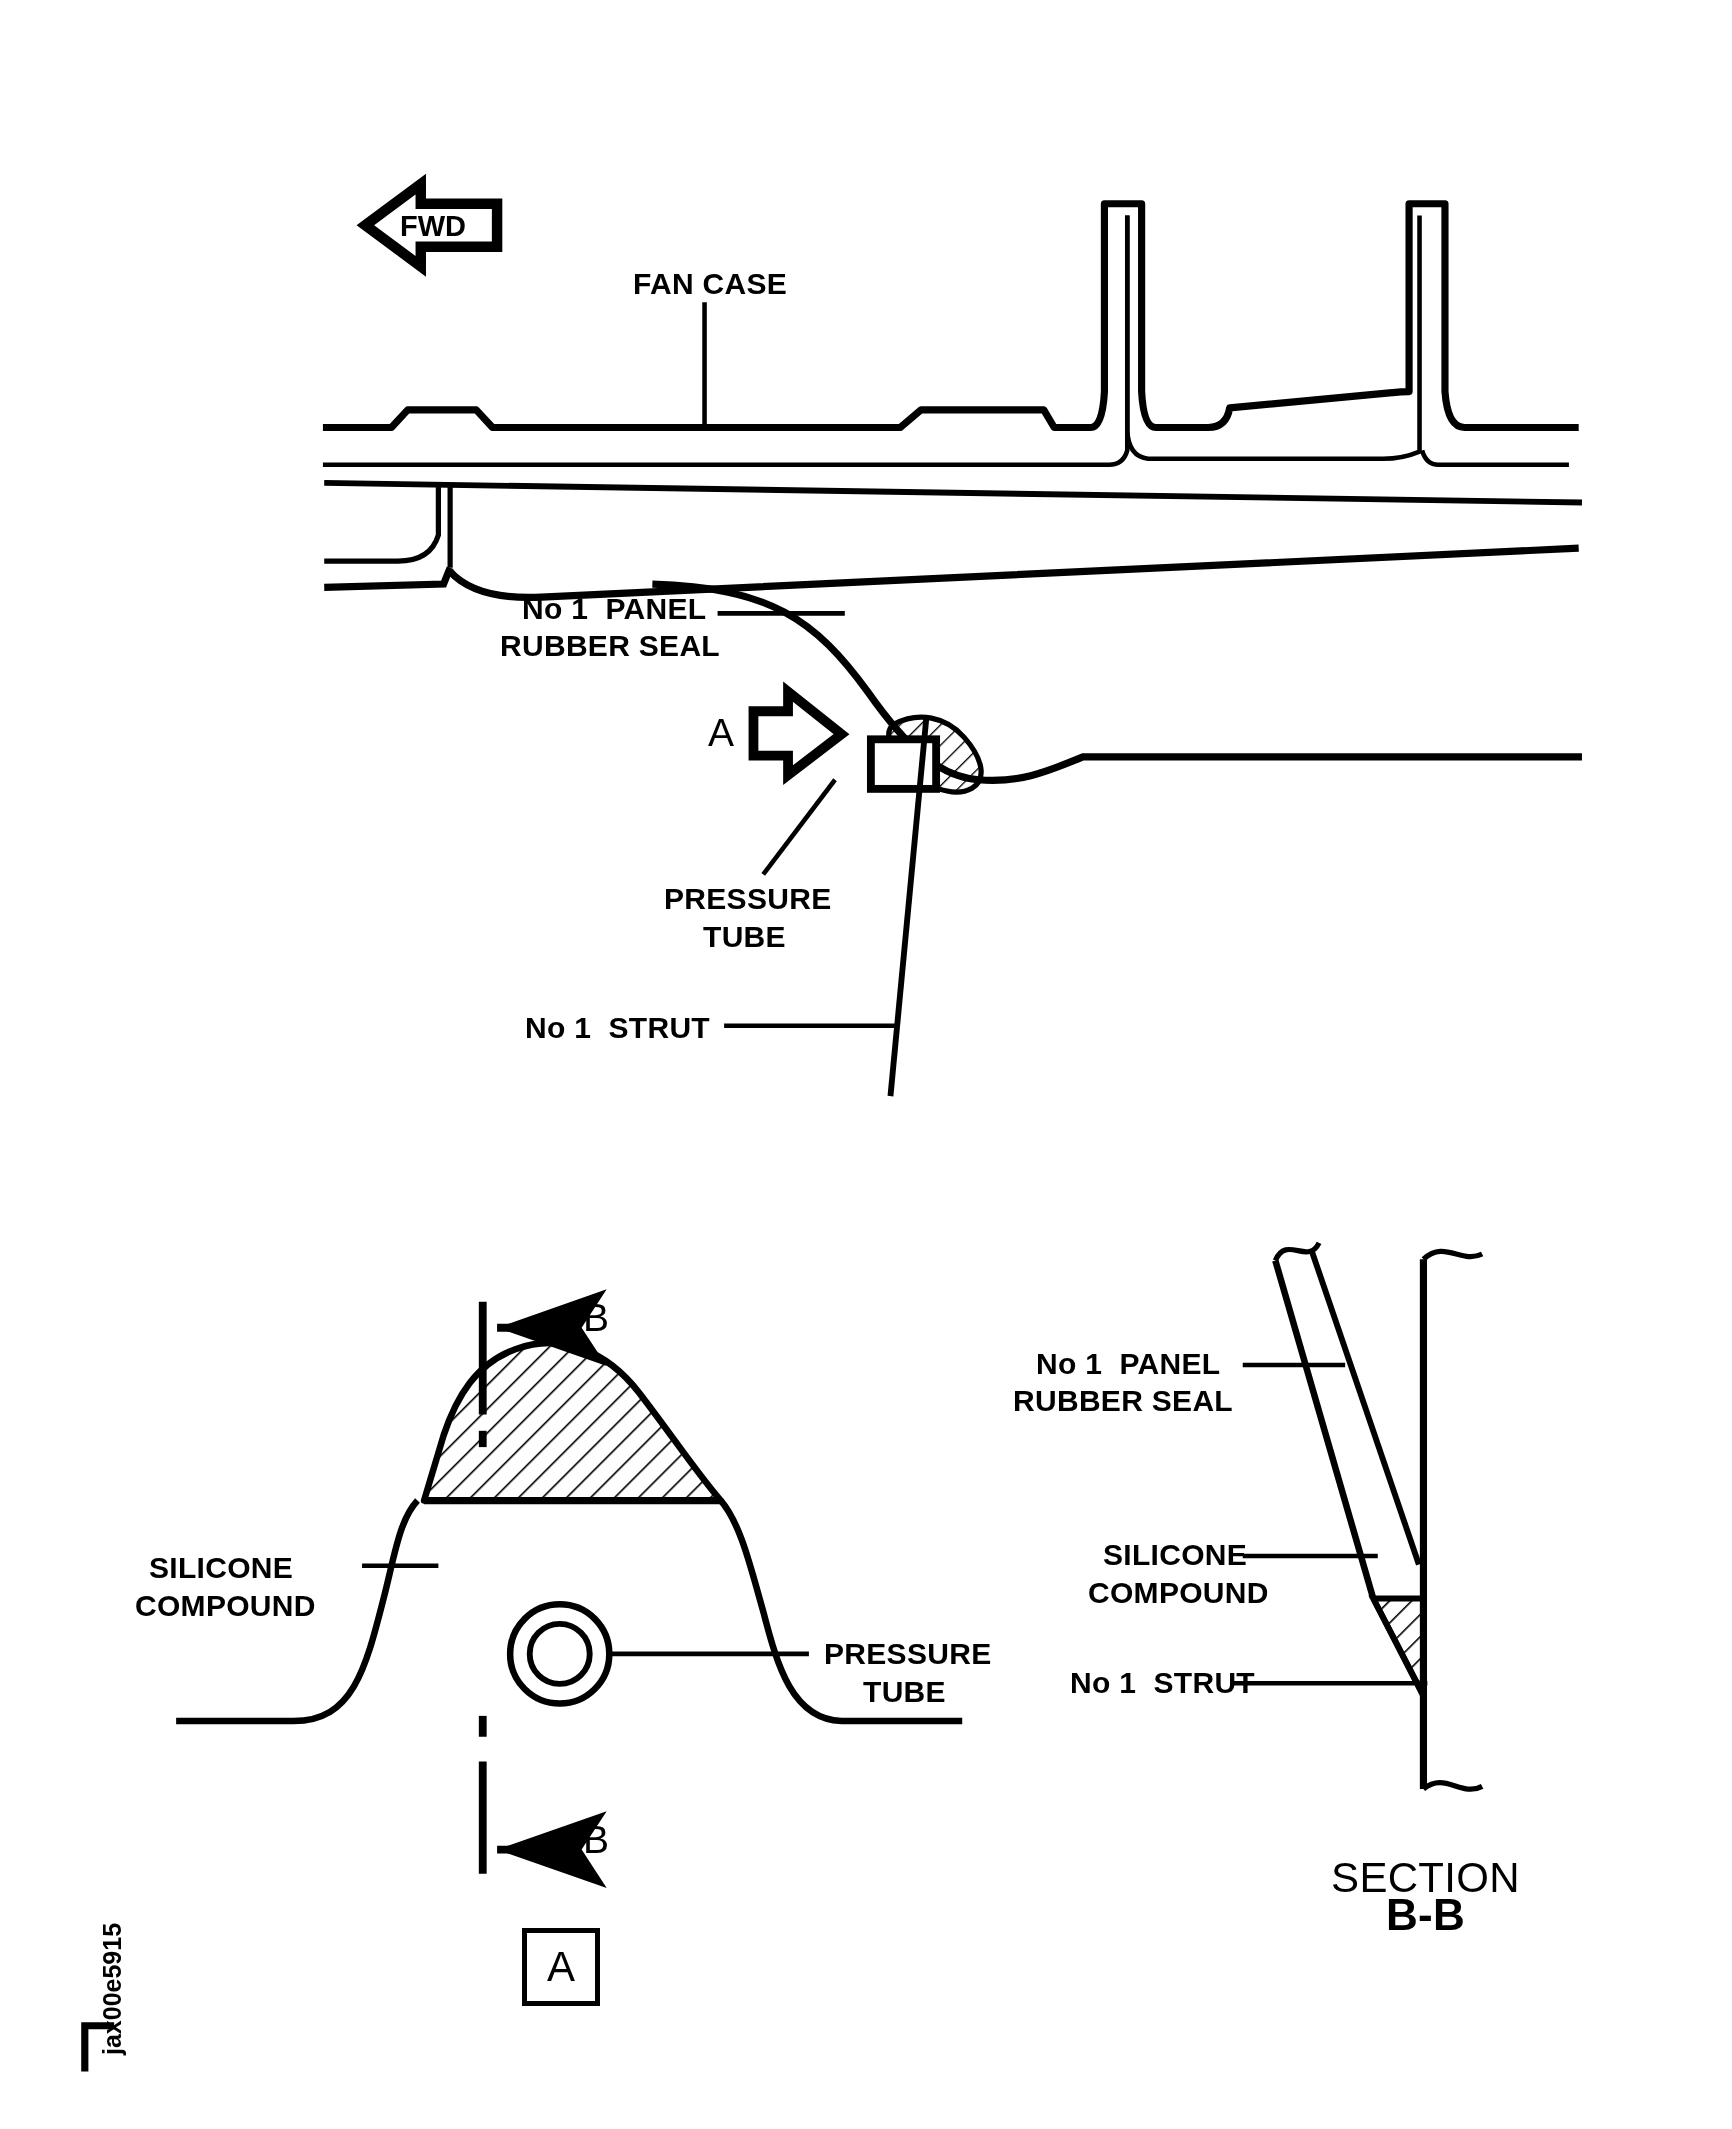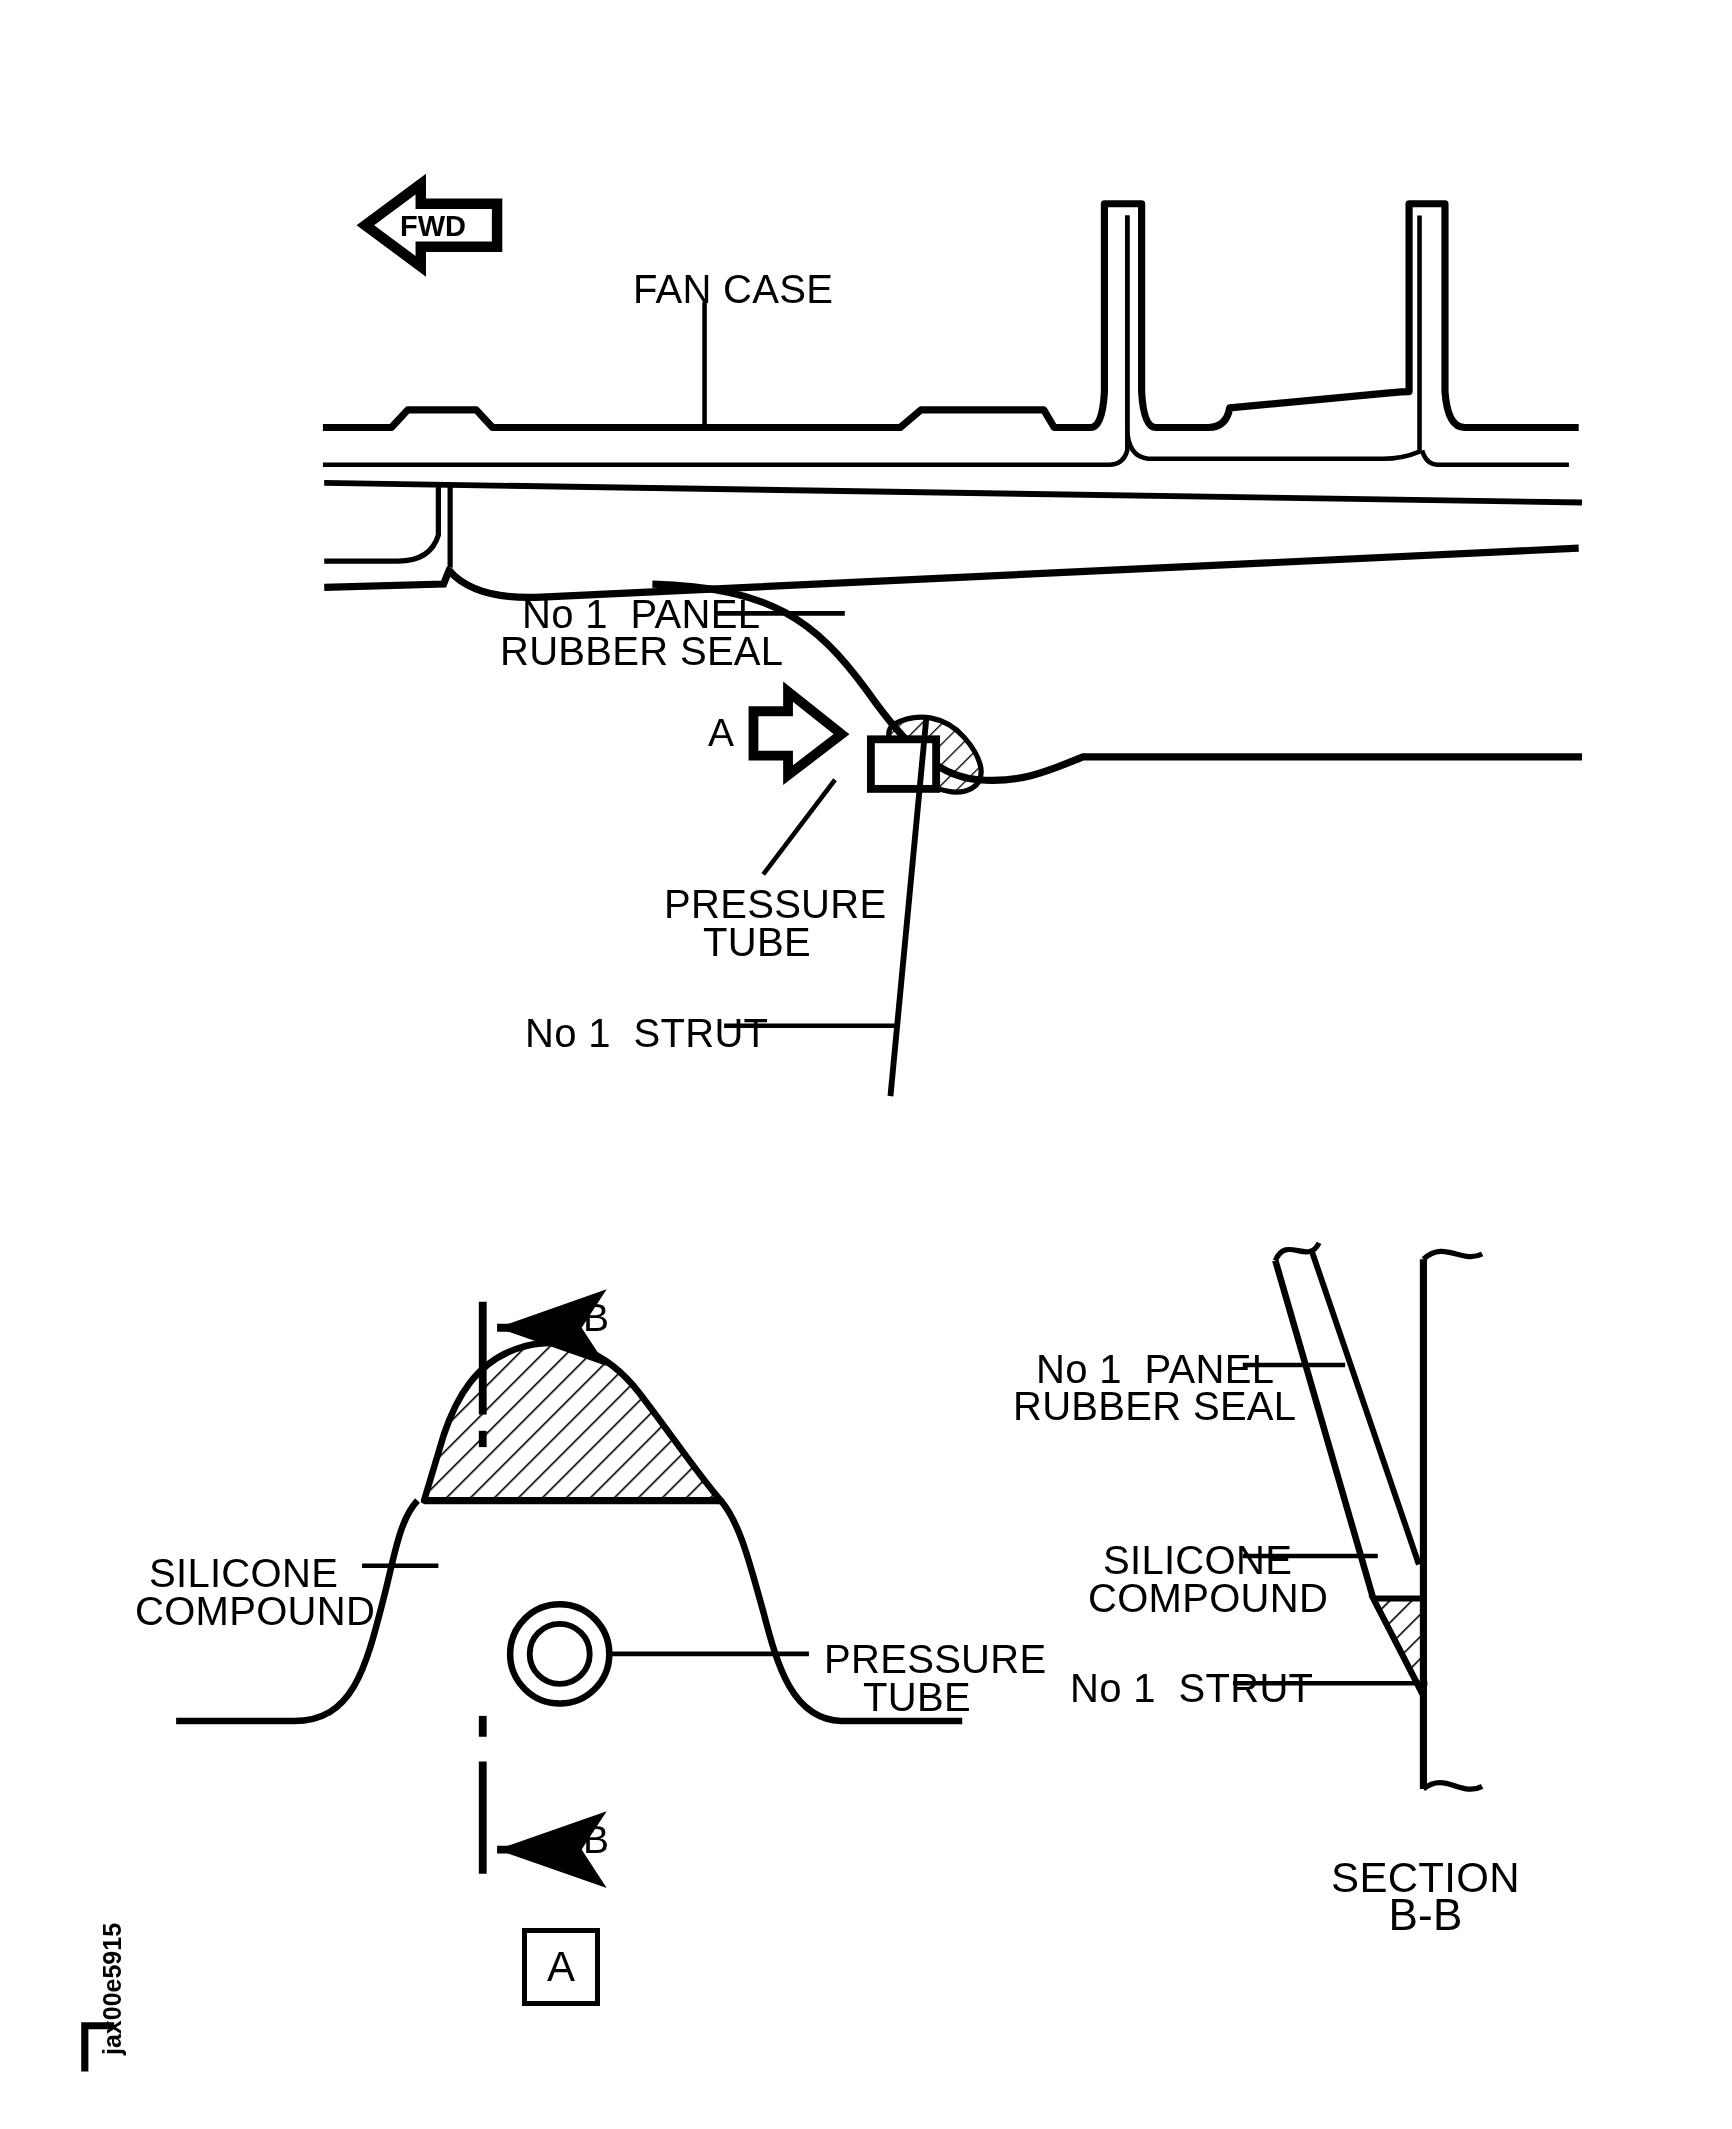--- a/index.html
+++ b/index.html
@@ -28,34 +28,34 @@
   }
   .lbl {
     position: absolute;
     font-family: "Liberation Sans", sans-serif;
     color: #000000;
     white-space: pre;
     line-height: 1.18;
     letter-spacing: 0.3px;
   }
   .lbl-caps {
-    font-size: 40px;
-    font-weight: 400;
+    font-size: 30px;
+    font-weight: 700;
   }
   .lbl-big {
     font-size: 39px;
     font-weight: 400;
   }
   .lbl-section {
     font-size: 42px;
     text-align: center;
   }
   .lbl-sectionid {
     font-size: 44px;
-    font-weight: 400;
+    font-weight: 700;
     text-align: center;
   }
   .lbl-fwd {
     font-size: 29px;
     font-weight: 700;
     letter-spacing: 0px;
   }
   .lbl-figid {
     font-size: 25px;
     font-weight: 700;

